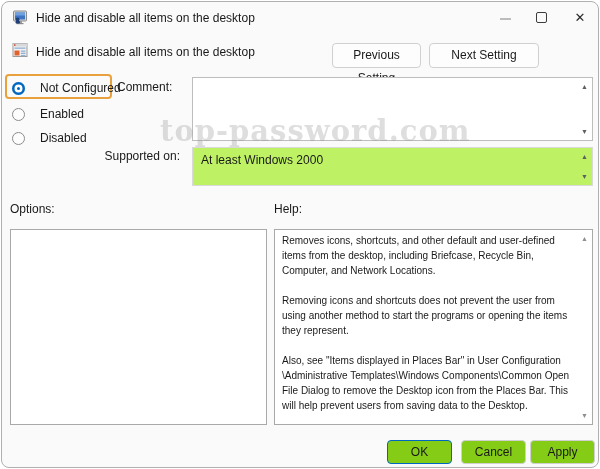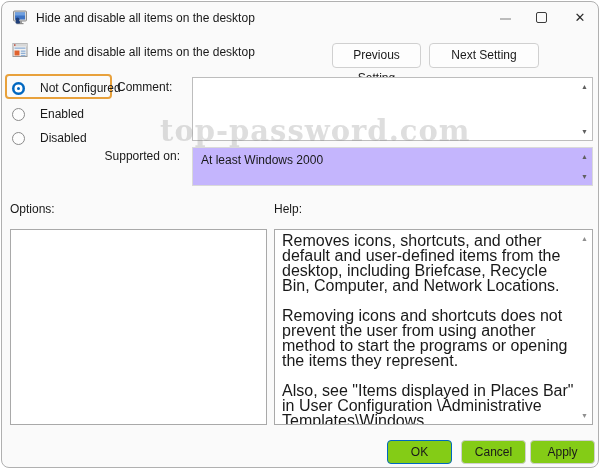--- a/index.html
+++ b/index.html
@@ -32,33 +32,33 @@
   .radio-label { font-size:12px; white-space:nowrap; }
   .highlight-box { position:absolute; left:3px; top:72px; width:107px; height:25px;
                    border:2.5px solid #E8A13C; border-radius:4px; pointer-events:none; }
   
   .lbl { position:absolute; font-size:12px; color:#191919; }
   .comment-lbl { left:115px; top:78px; }
   .supported-lbl { left:98px; top:147px; width:80px; text-align:right; }
   .comment-box { position:absolute; left:190px; top:75px; width:401px; height:64px;
                  background:#ffffff; border:1px solid #bdbdbd; }
   .supported-box { position:absolute; left:190px; top:145px; width:401px; height:39px;
-                   background:#c4b5fd; border:1px solid #d9d9d9; font-size:12px; color:#191919;
+                   background:#bef264; border:1px solid #d9d9d9; font-size:12px; color:#191919;
                    padding:5px 8px; }
   .sb-arrow { position:absolute; right:4px; font-size:7px; line-height:7px; color:#5f5f5f; }
   .sb-up { top:5px; } .sb-dn { bottom:5px; }
   
   .options-lbl { left:8px; top:200px; }
   .help-lbl { left:272px; top:200px; }
   .options-panel { position:absolute; left:8px; top:227px; width:257px; height:196px;
                    background:#ffffff; border:1px solid #a9a9a9; }
   .help-panel { position:absolute; left:272px; top:227px; width:319px; height:196px;
                 background:#ffffff; border:1px solid #a9a9a9; }
   .help-text { position:absolute; left:0; top:0; right:16px; bottom:0; padding:3px 2px 3px 7px;
-               font-size:16px; line-height:15px; color:#191919; overflow:hidden; }
+               font-size:10px; line-height:15px; color:#191919; overflow:hidden; }
   .help-text p { margin-bottom:15px; }
   .help-scroll { position:absolute; top:0; bottom:0; right:0; width:16px; }
   .hs-arrow { position:absolute; right:4px; font-size:7px; line-height:7px; color:#8f8f8f; }
   
   .fbtn { position:absolute; top:438px; height:24px; background:#84cc16; border:1px solid #d0d0d0;
           border-radius:4px; font-size:12px; color:#1a1a1a; text-align:center; line-height:22px; }
   .ok-btn { left:385px; width:65px; border:1px solid #0067C0; }
   .cancel-btn { left:459px; width:65px; }
   .apply-btn { left:528px; width:65px; }
   

